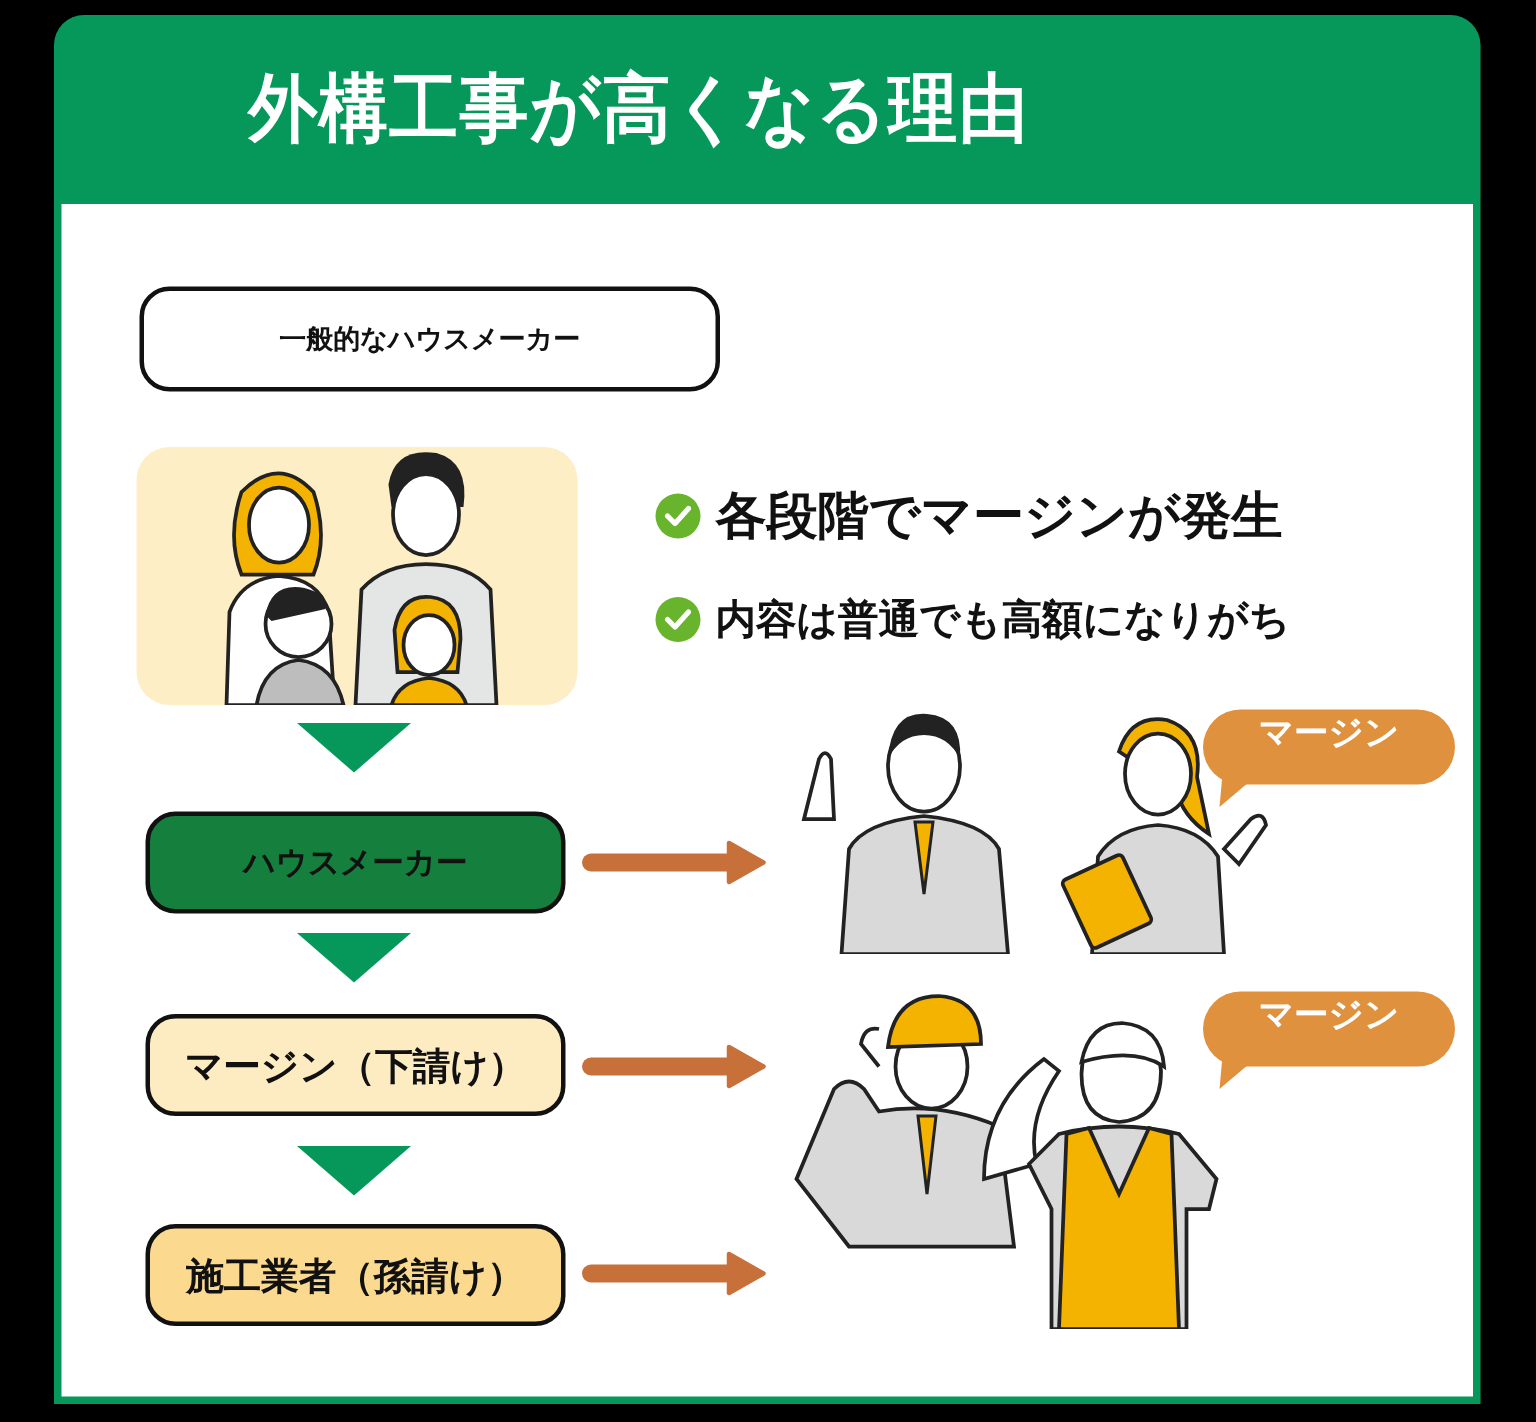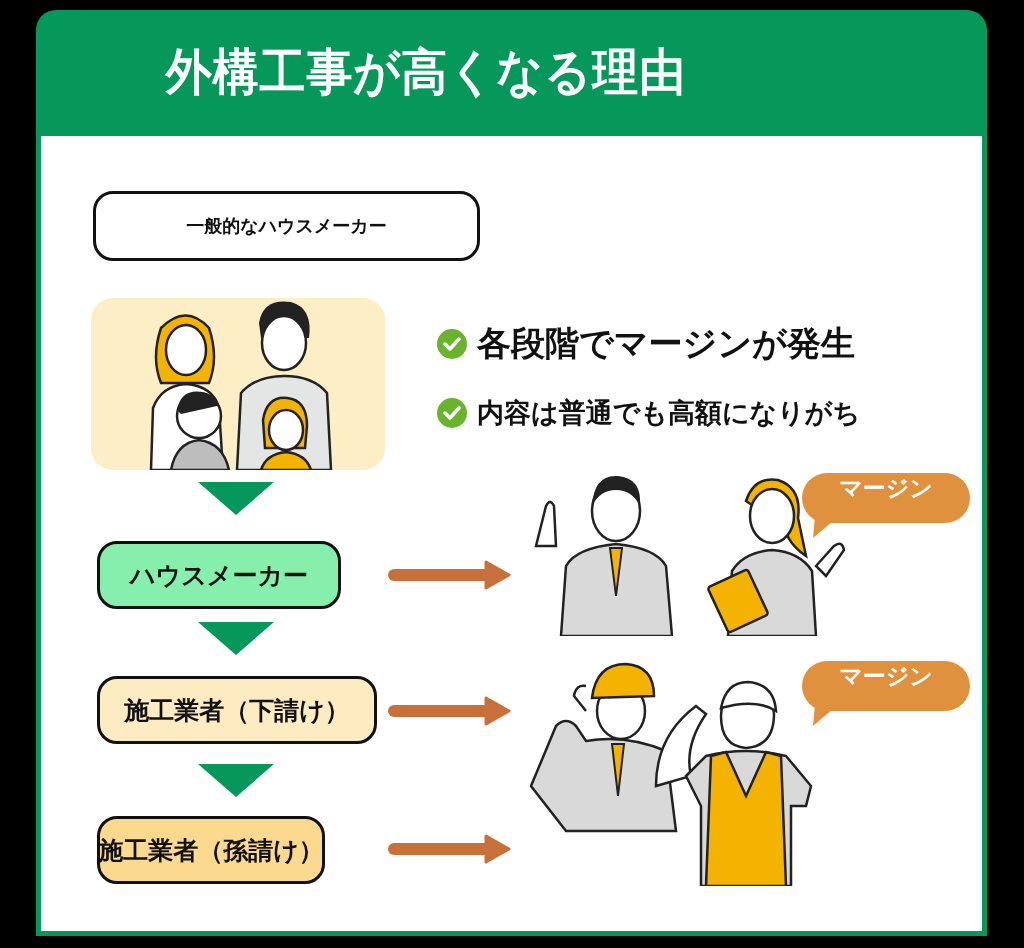--- a/index.html
+++ b/index.html
@@ -39,23 +39,23 @@
     width:30px; height:30px; border-radius:50%; background:#68b42d;
     display:flex; align-items:center; justify-content:center; margin-right:10px; flex:none;
   }
   .check-text { font-weight:bold; color:#111; white-space:nowrap; }
   .check-text.l { font-size:34px; }
   .check-text.s { font-size:27px; }
   .tri {
     position:absolute; width:0; height:0;
     border-left:38px solid transparent; border-right:38px solid transparent; border-top:33px solid #06975a;
   }
-  .pill-maker { left:56px; top:405px; width:244px; height:68px; background:#86efac; font-size:25px; }
+  .pill-maker { left:56px; top:405px; width:280px; height:68px; background:#15803d; font-size:21px; }
   .pill-sub { left:56px; top:540px; width:280px; height:68px; background:#fdebc2; font-size:25px; }
-  .pill-subsub { left:56px; top:680px; width:228px; height:68px; background:#fbd98f; font-size:25px; }
+  .pill-subsub { left:56px; top:680px; width:280px; height:68px; background:#fbd98f; font-size:25px; }
   .arrow { position:absolute; width:124px; height:38px; }
   .bubble {
     position:absolute; width:168px; height:50px; background:#e0913e; border-radius:25px;
     display:flex; align-items:flex-start; justify-content:center;
     color:#fff; font-weight:bold; font-size:23px; white-space:nowrap;
   }
   .bubble-tail { position:absolute; }
   .figure { position:absolute; }
 </style>
 </head>
@@ -111,21 +111,21 @@
     </div>
 
     <div class="tri" style="left:157px; top:346px;"></div>
     <div class="pill pill-maker">ハウスメーカー</div>
     <svg class="arrow" style="left:346px; top:420px;" viewBox="0 0 124 38">
       <line x1="7" y1="19" x2="100" y2="19" stroke="#c8703a" stroke-width="12" stroke-linecap="round"></line>
       <path d="M99 6 L122 19 L99 32Z" fill="#c8703a" stroke="#c8703a" stroke-width="3" stroke-linejoin="round"></path>
     </svg>
 
     <div class="tri" style="left:157px; top:486px;"></div>
-    <div class="pill pill-sub">施工業者（下請け）</div>
+    <div class="pill pill-sub">マージン（下請け）</div>
     <svg class="arrow" style="left:346px; top:556px;" viewBox="0 0 124 38">
       <line x1="7" y1="19" x2="100" y2="19" stroke="#c8703a" stroke-width="12" stroke-linecap="round"></line>
       <path d="M99 6 L122 19 L99 32Z" fill="#c8703a" stroke="#c8703a" stroke-width="3" stroke-linejoin="round"></path>
     </svg>
 
     <div class="tri" style="left:157px; top:628px;"></div>
     <div class="pill pill-subsub">施工業者（孫請け）</div>
     <svg class="arrow" style="left:346px; top:694px;" viewBox="0 0 124 38">
       <line x1="7" y1="19" x2="100" y2="19" stroke="#c8703a" stroke-width="12" stroke-linecap="round"></line>
       <path d="M99 6 L122 19 L99 32Z" fill="#c8703a" stroke="#c8703a" stroke-width="3" stroke-linejoin="round"></path>

